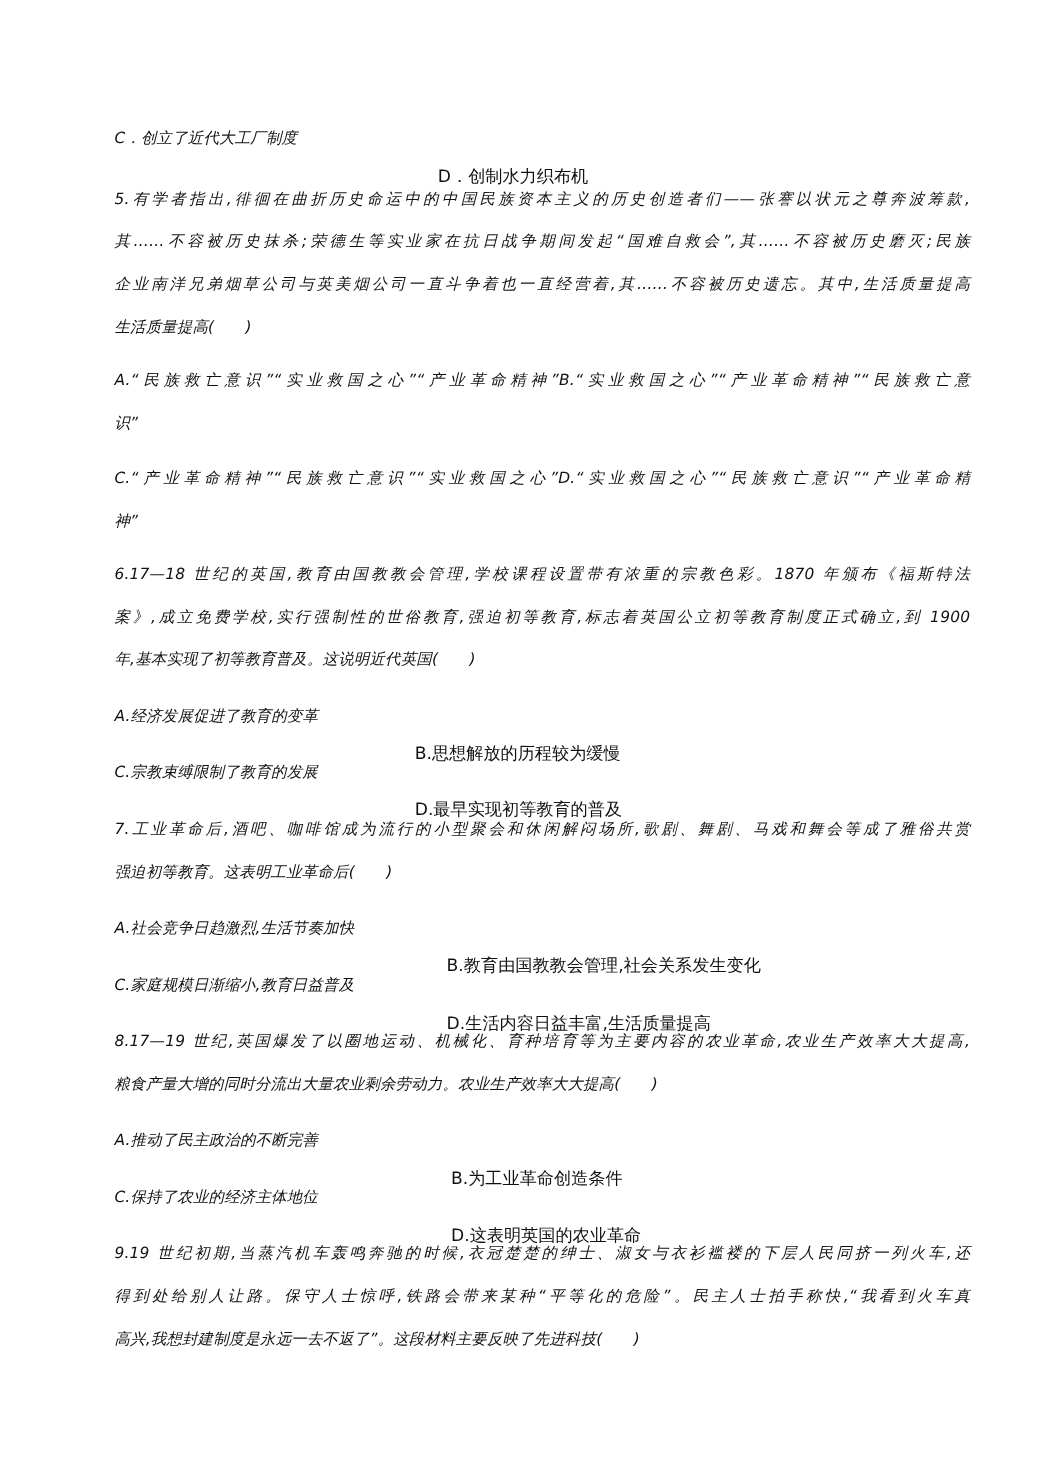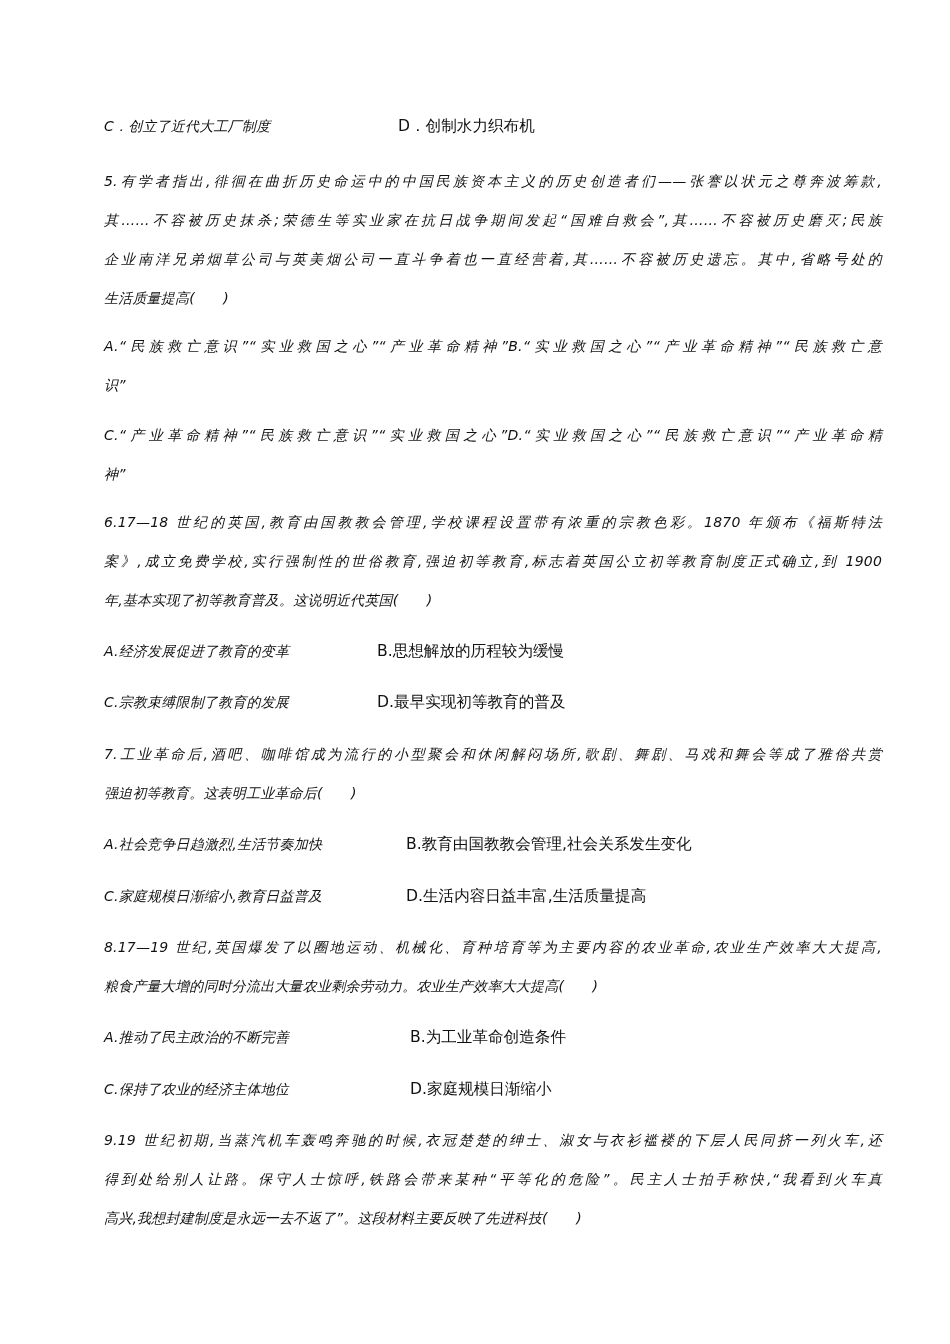--- a/index.html
+++ b/index.html
@@ -7,34 +7,34 @@
     width: 950px; height: 1344px; position: relative; overflow: hidden;
     font-family: "DejaVu Sans", "Liberation Sans", sans-serif;
     color: #111111;
   }
   .page { position: absolute; left: 88px; top: 0; width: 778px; }
   .line {
     position: absolute; left: 16px; white-space: nowrap;
     font-size: 14px; line-height: 20px; letter-spacing: 0.2px; font-style: italic;
   }
   .just { width: 778px; text-align: justify; text-align-last: justify; }
-  .opt2 { position: absolute; white-space: nowrap; font-size: 15.6px; line-height: 20px; }
+  .opt2 { position: absolute; white-space: nowrap; font-size: 15.6px; line-height: 20px; margin-top: 34px; }
 </style>
 </head>
 <body>
 
 <div class="page">
 
   <div class="line" style="top:116px">C．创立了近代大工厂制度</div>
   <div class="opt2" style="left:310px; top:116px">D．创制水力织布机</div>
 
   <div>
     <div class="line just" style="top:171px">5.有学者指出,徘徊在曲折历史命运中的中国民族资本主义的历史创造者们——张謇以状元之尊奔波筹款,</div>
     <div class="line just" style="top:210px">其……不容被历史抹杀;荣德生等实业家在抗日战争期间发起“国难自救会”,其……不容被历史磨灭;民族</div>
-    <div class="line just" style="top:249px">企业南洋兄弟烟草公司与英美烟公司一直斗争着也一直经营着,其……不容被历史遗忘。其中,省略号处的</div>
+    <div class="line just" style="top:249px">企业南洋兄弟烟草公司与英美烟公司一直斗争着也一直经营着,其……不容被历史遗忘。其中,生活质量提高</div>
     <div class="line" style="top:288px">生活质量提高(　　)</div>
     <div class="line just" style="top:336px">A.“民族救亡意识”“实业救国之心”“产业革命精神”B.“实业救国之心”“产业革命精神”“民族救亡意</div>
     <div class="line" style="top:375px">识”</div>
     <div class="line just" style="top:425px">C.“产业革命精神”“民族救亡意识”“实业救国之心”D.“实业救国之心”“民族救亡意识”“产业革命精</div>
     <div class="line" style="top:464px">神”</div>
   </div>
 
   <div>
     <div class="line just" style="top:512px">6.17—18 世纪的英国,教育由国教教会管理,学校课程设置带有浓重的宗教色彩。1870 年颁布《福斯特法</div>
     <div class="line just" style="top:551px">案》,成立免费学校,实行强制性的世俗教育,强迫初等教育,标志着英国公立初等教育制度正式确立,到 1900</div>
@@ -53,21 +53,21 @@
     <div class="line" style="top:886px">C.家庭规模日渐缩小,教育日益普及</div>
     <div class="opt2" style="left:318px; top:886px">D.生活内容日益丰富,生活质量提高</div>
   </div>
 
   <div>
     <div class="line just" style="top:937px">8.17—19 世纪,英国爆发了以圈地运动、机械化、育种培育等为主要内容的农业革命,农业生产效率大大提高,</div>
     <div class="line" style="top:976px">粮食产量大增的同时分流出大量农业剩余劳动力。农业生产效率大大提高(　　)</div>
     <div class="line" style="top:1027px">A.推动了民主政治的不断完善</div>
     <div class="opt2" style="left:322px; top:1027px">B.为工业革命创造条件</div>
     <div class="line" style="top:1079px">C.保持了农业的经济主体地位</div>
-    <div class="opt2" style="left:322px; top:1079px">D.家庭规模日渐缩小</div>
+    <div class="opt2" style="left:322px; top:1079px">D.这表明英国的农业革命</div>
   </div>
 
   <div>
     <div class="line just" style="top:1130px">9.19 世纪初期,当蒸汽机车轰鸣奔驰的时候,衣冠楚楚的绅士、淑女与衣衫褴褛的下层人民同挤一列火车,还</div>
     <div class="line just" style="top:1169px">得到处给别人让路。保守人士惊呼,铁路会带来某种“平等化的危险”。民主人士拍手称快,“我看到火车真</div>
     <div class="line" style="top:1208px">高兴,我想封建制度是永远一去不返了”。这段材料主要反映了先进科技(　　)</div>
   </div>
 
 </div>
 

